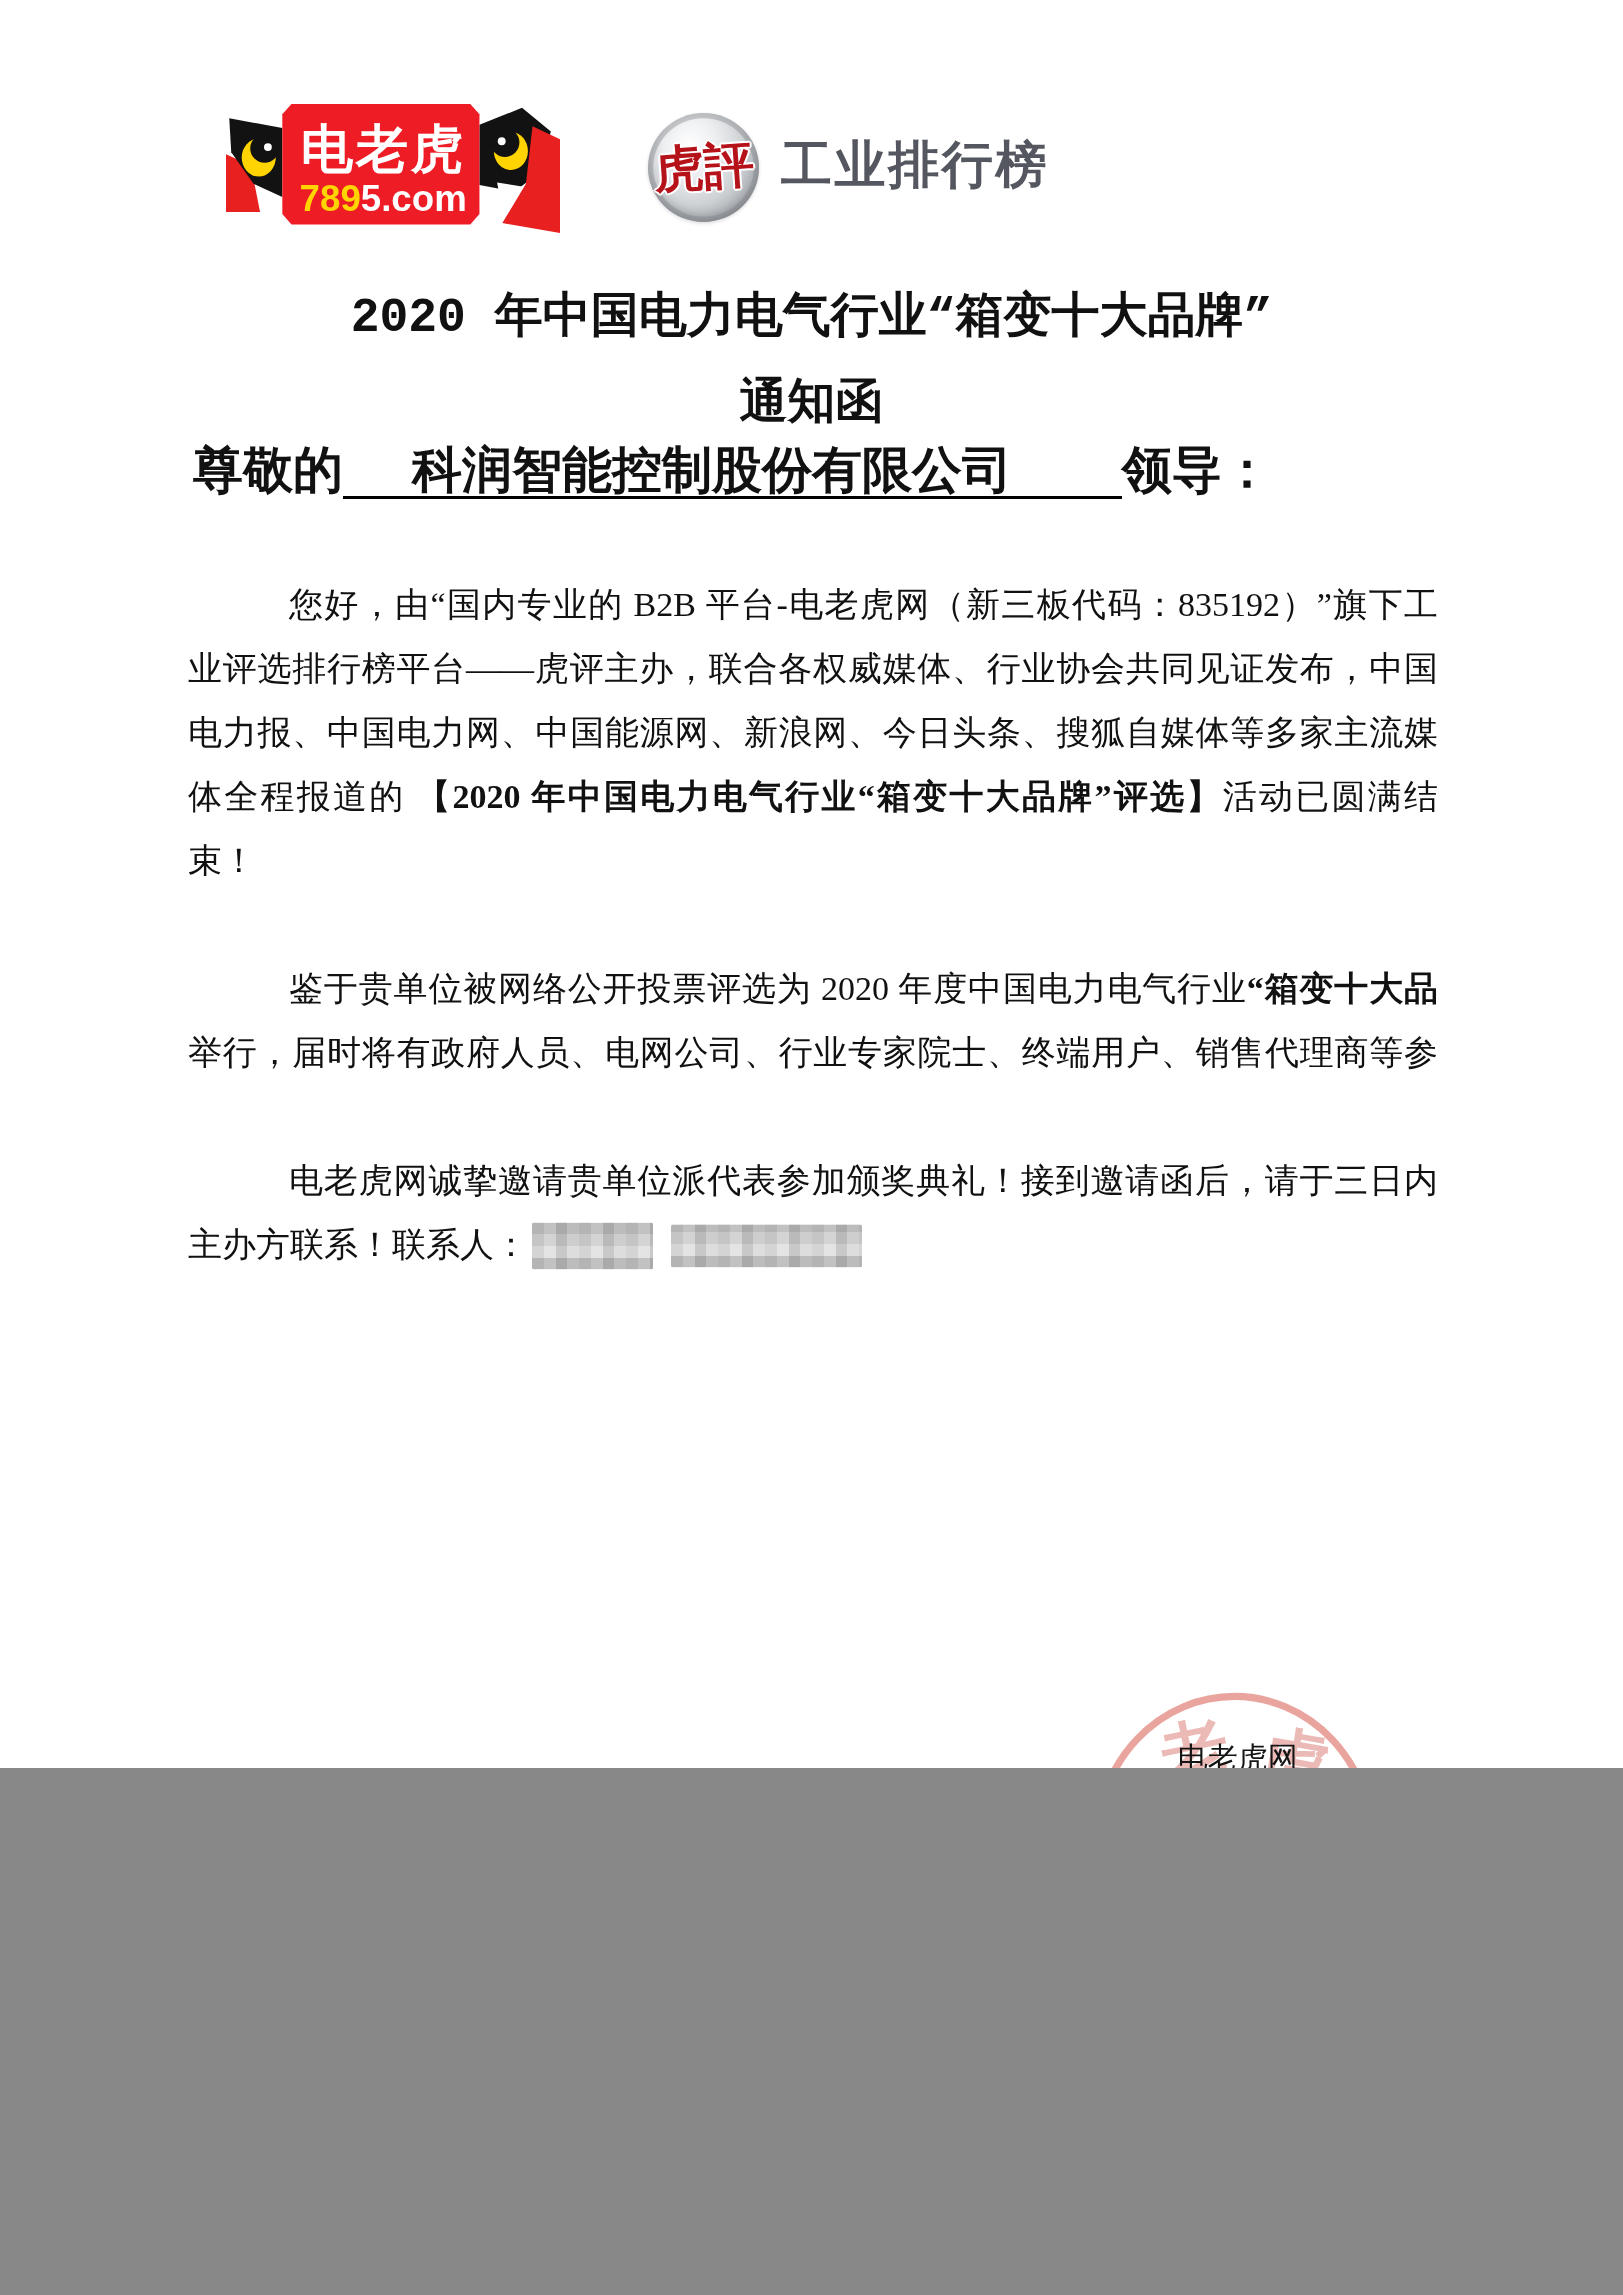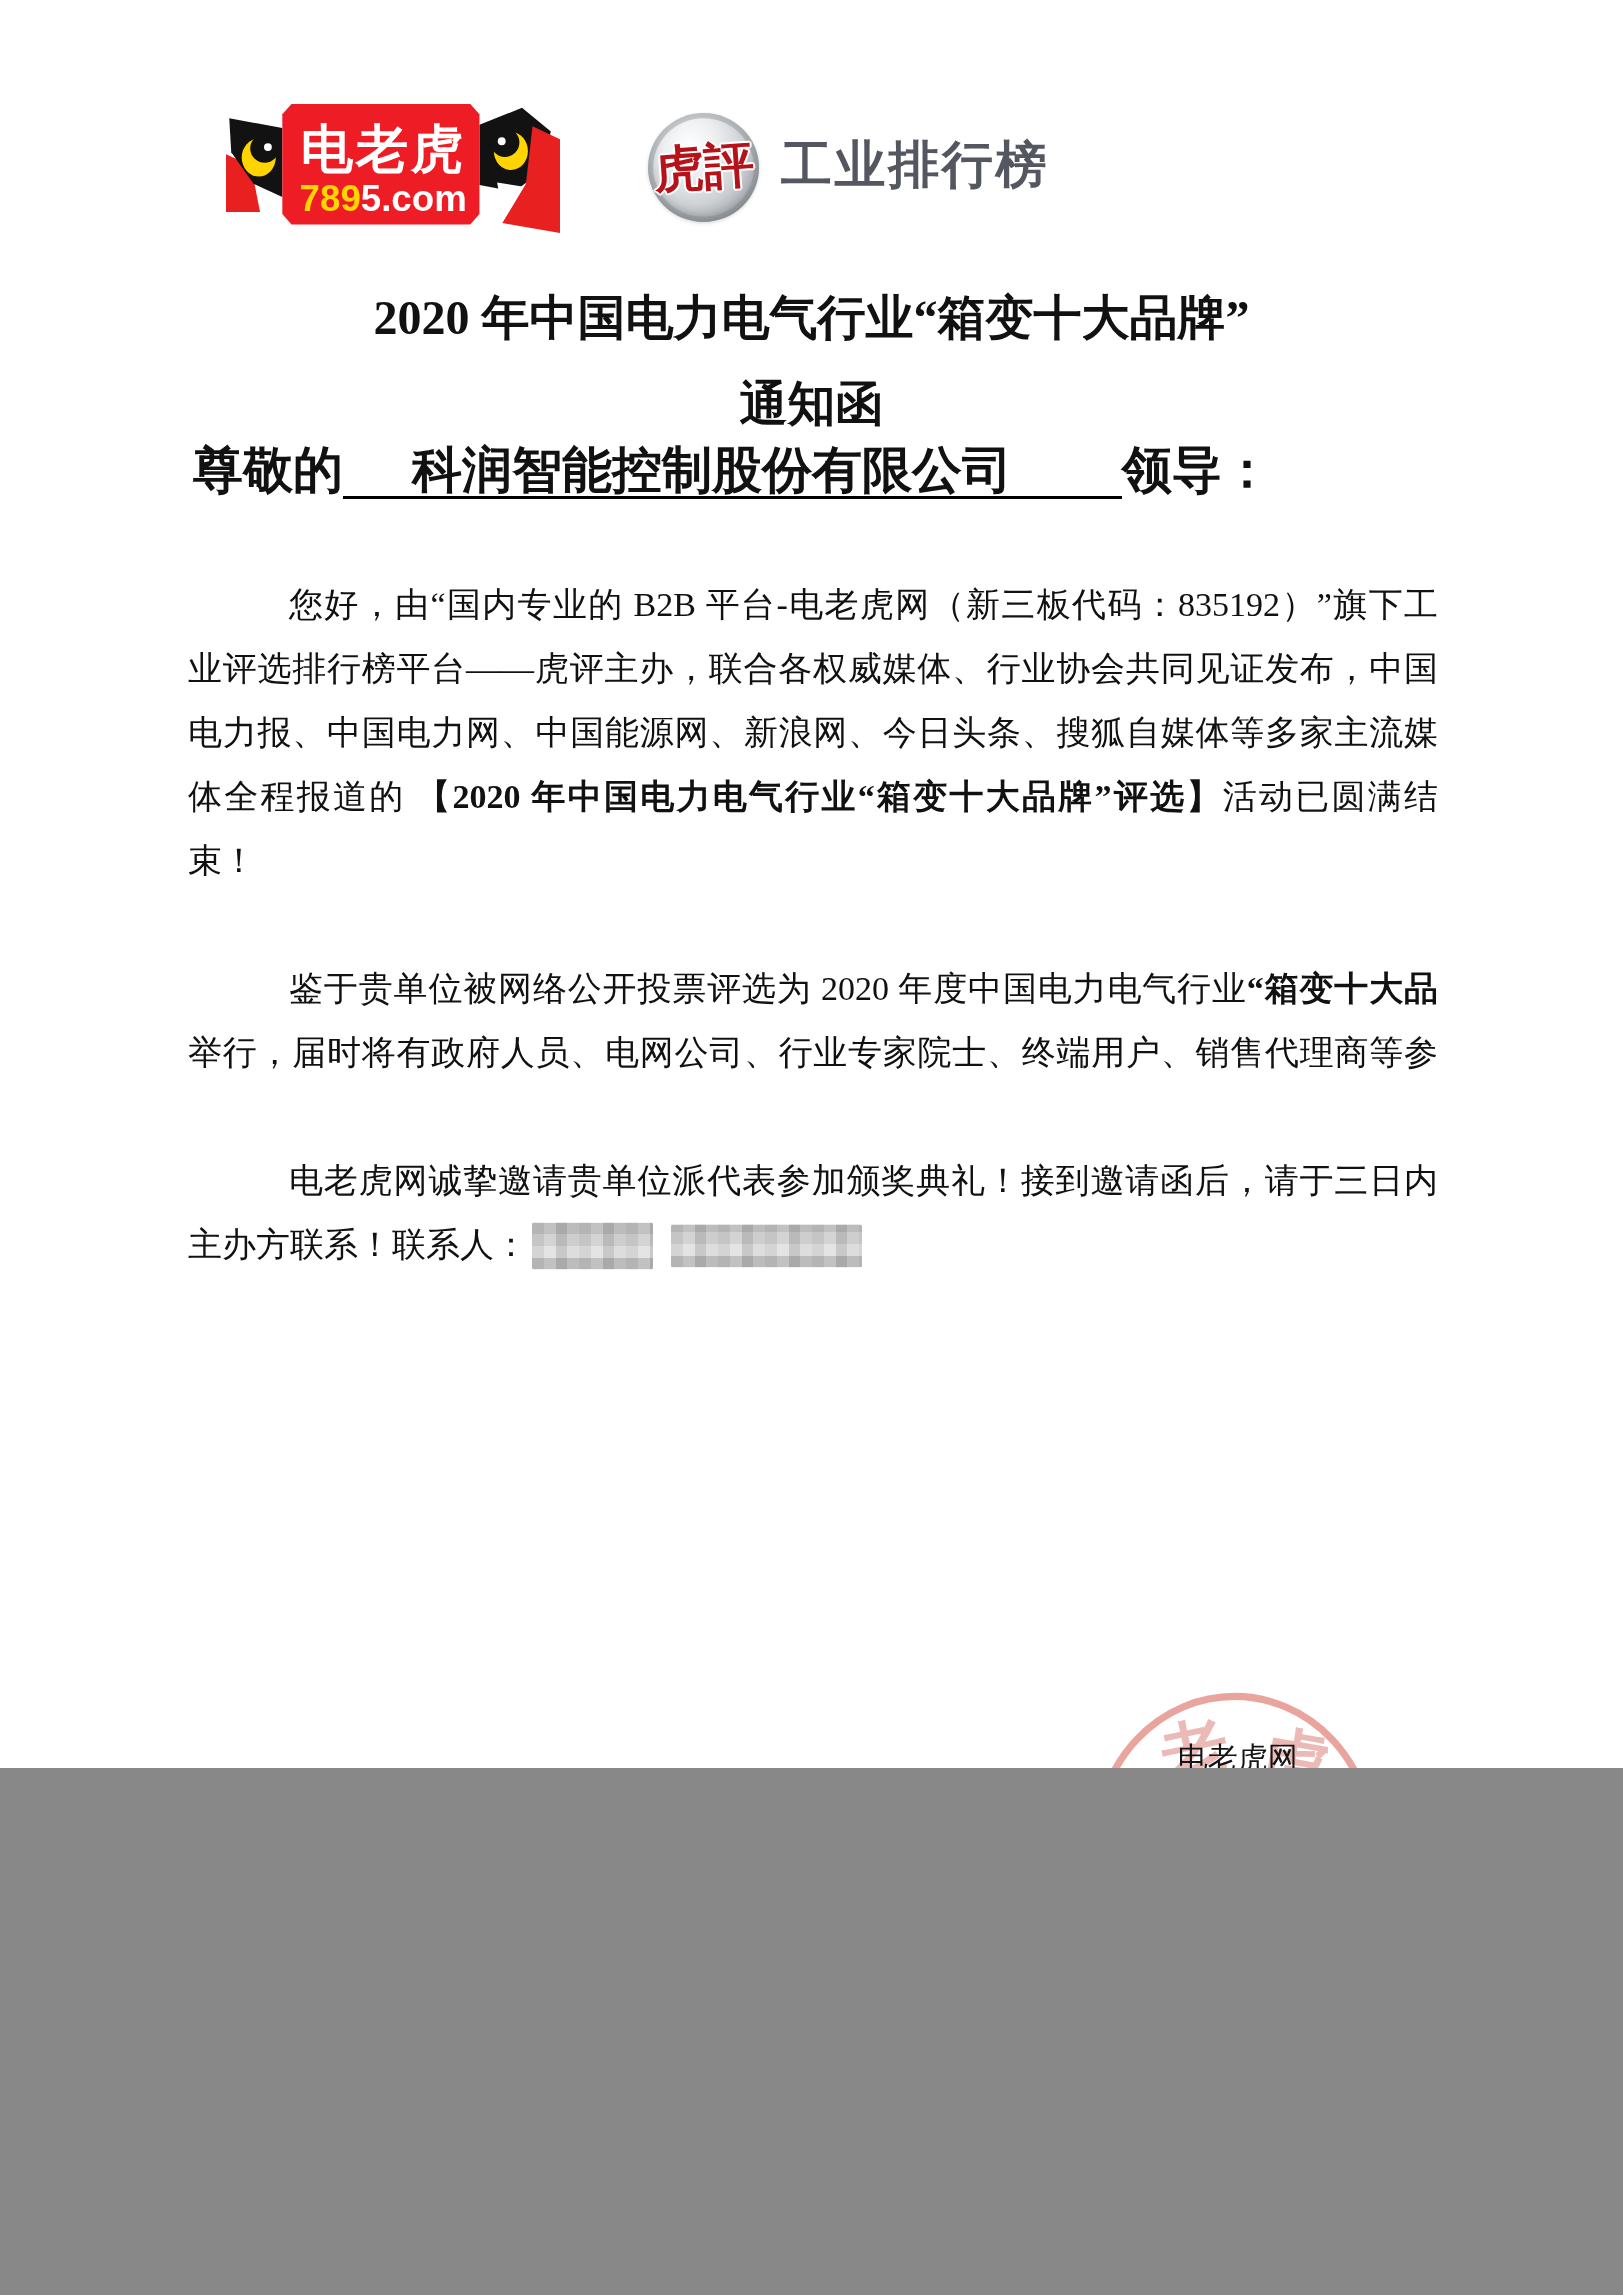--- a/index.html
+++ b/index.html
@@ -23,21 +23,21 @@
     font-size:50px;font-weight:bold;color:#b5121a;transform:rotate(-4deg);
     text-shadow:-2px 0 0 #fff,2px 0 0 #fff,0 -2px 0 #fff,0 2px 0 #fff,-1.3px -1.3px 0 #fff,1.3px 1.3px 0 #fff,-1.3px 1.3px 0 #fff,1.3px -1.3px 0 #fff;
     white-space:nowrap;
   }
   .wordmark{
     position:absolute;left:781px;top:131px;
     font-family:"Liberation Sans","DejaVu Sans",sans-serif;
     font-size:51px;font-weight:700;color:#54575f;letter-spacing:2.6px;white-space:nowrap;
   }
   
-  .title{position:absolute;left:0;width:100%;top:289px;text-align:center;font-weight:bold;}
+  .title{position:absolute;left:0;width:100%;top:289px;text-align:center;font-weight:bold;font-family:Liberation Mono, monospace;}
   .title-l1{font-size:48px;line-height:58px;}
   .title-l2{font-size:48px;line-height:58px;margin-top:28px;}
   
   .salutation{position:absolute;left:193px;top:444px;font-size:50px;font-weight:bold;line-height:52px;white-space:nowrap;}
   .blank-line{
     display:inline-block;width:779px;box-sizing:border-box;
     border-bottom:3.3px solid #000;padding-left:69px;
   }
   
   .bodytext{position:absolute;left:188px;top:573px;width:1250px;font-size:34px;line-height:64px;}

